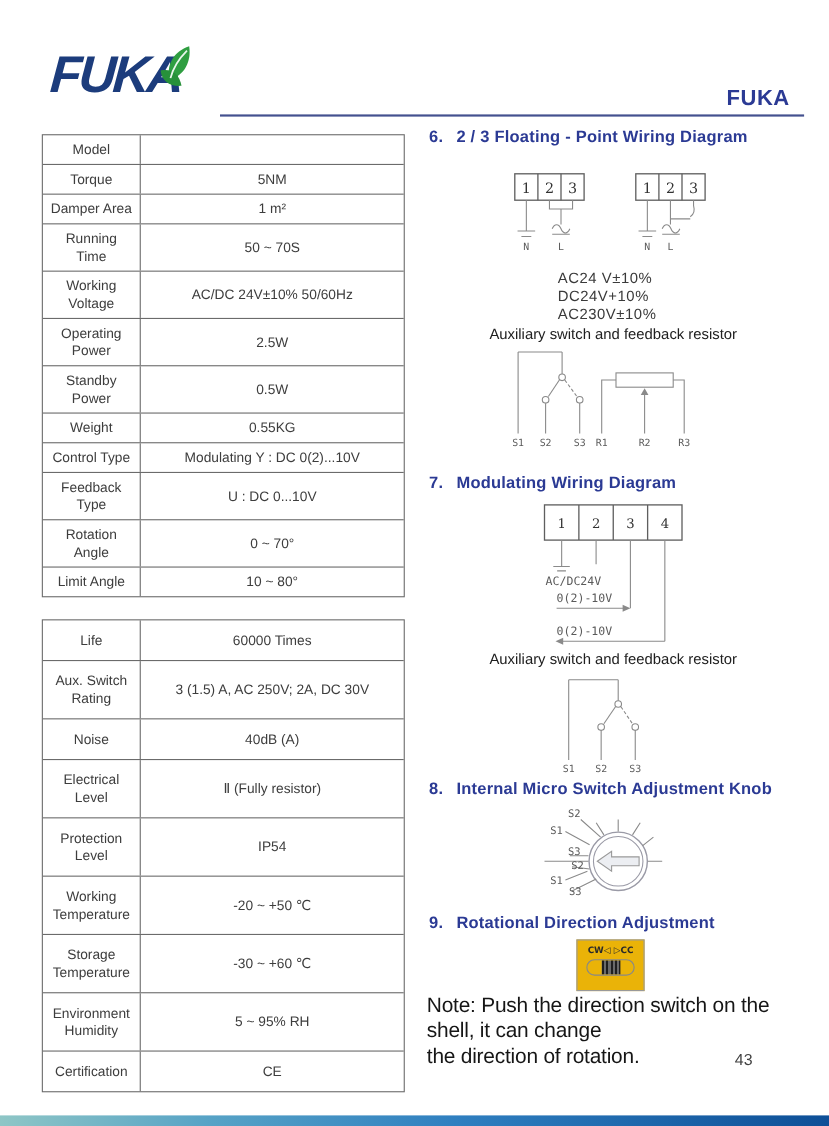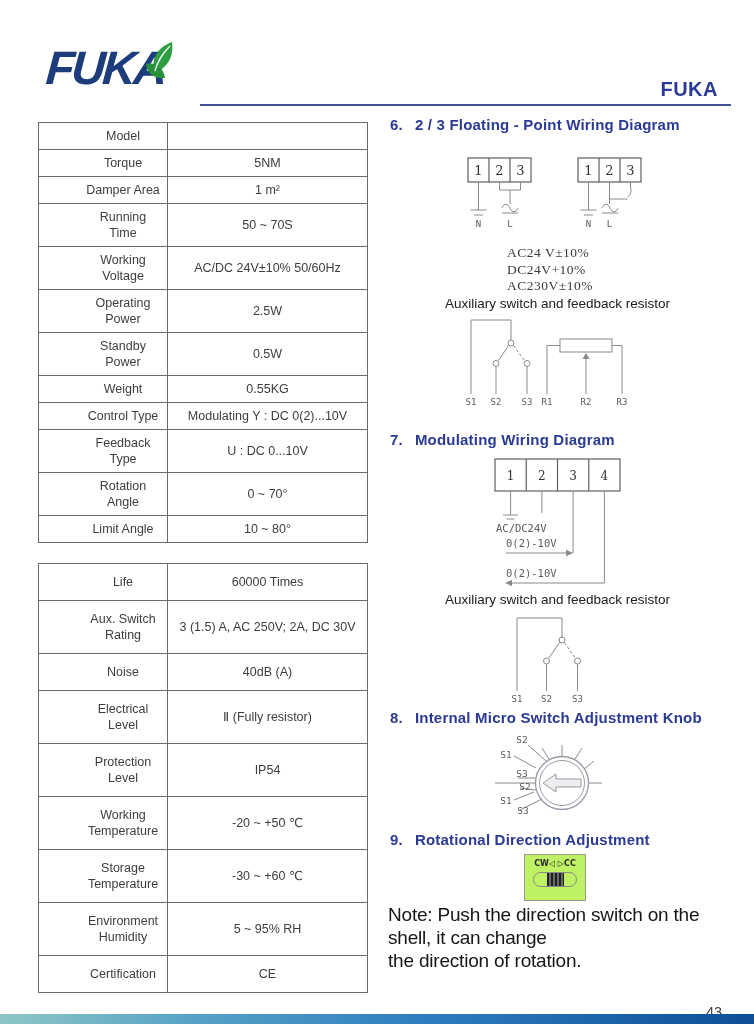--- a/index.html
+++ b/index.html
@@ -18,55 +18,55 @@
   .rule{position:absolute;top:104px;left:200px;right:23px;height:2px;background:#44518f;}
 
   
   .spec{position:absolute;left:38px;width:330px;border:1px solid #6b6b6b;
         font-size:12.5px;color:#3d3d3d;box-sizing:border-box;}
   .spec1{top:122px;} .spec2{top:563px;}
   .spec .tr{display:flex;border-bottom:1px solid #6b6b6b;}
   .spec .tr:last-child{border-bottom:none;}
   .spec .th{width:89px;border-right:1px solid #6b6b6b;display:flex;align-items:center;
             justify-content:center;text-align:center;white-space:pre-line;
-            padding:5px 2px;line-height:16px;box-sizing:border-box;margin-left:40px;}
+            padding:5px 2px;line-height:16px;box-sizing:border-box;}
   .spec .td{flex:1;display:flex;align-items:center;justify-content:center;text-align:center;
             padding:5px 4px;line-height:16px;}
   .spec2 .th,.spec2 .td{padding-top:10px;padding-bottom:10px;text-align:center;}
 
   
   .h{position:absolute;left:390px;color:#2b3a94;font-weight:bold;font-size:15px;
      display:flex;gap:12px;letter-spacing:.2px;}
   .h6{top:116px;} .h7{top:431px;} .h8{top:709px;} .h9{top:831px;}
 
   
-  .volts{position:absolute;left:507px;top:245px;font-family:Liberation Serif, serif;
+  .volts{position:absolute;left:507px;top:245px;font-family:Liberation Sans, sans-serif;
          font-size:13.5px;color:#3a3a3a;line-height:16.5px;letter-spacing:.5px;}
   .cap{position:absolute;left:395px;width:325px;text-align:center;font-size:13.5px;color:#202020;}
   .cap6{top:296px;} .cap7{top:592px;}
 
   .dg{position:absolute;}
   svg text{font-family:"DejaVu Sans Mono",monospace;fill:#5a5a5a;}
   svg text.tnum{font-family:"DejaVu Serif",serif;fill:#333;}
   svg .w{stroke:#8a8a8a;stroke-width:1;fill:none;}
   svg .b{stroke:#5f5f5f;stroke-width:1.2;fill:none;}
 
   
   .dirbox{position:absolute;left:524px;top:854px;width:62px;height:47px;border:1px solid #999;
-          box-sizing:border-box;background:#bef264;}
+          box-sizing:border-box;background:#eab308;}
   .dirlabel{font-size:8px;font-weight:bold;color:#2a2a2a;text-align:center;margin-top:4px;
             font-family:"DejaVu Sans",sans-serif;letter-spacing:0;}
   .pill{width:44px;height:15px;border:1px solid #888;border-radius:8px;margin:4px auto 0;
         position:relative;overflow:hidden;box-sizing:border-box;}
   .pill .knob{position:absolute;left:13px;top:0;width:17px;height:100%;
         background:repeating-linear-gradient(90deg,#1f1f1f 0 2px,#6a6a6a 2px 4px);}
 
   .note{position:absolute;left:388px;top:903px;width:354px;font-size:19px;color:#161616;
         line-height:23px;letter-spacing:-.2px;}
-  .pgnum{position:absolute;left:706px;top:956px;font-size:14.5px;color:#404040;margin-top:48px;}
+  .pgnum{position:absolute;left:668px;top:956px;font-size:14.5px;color:#404040;}
   .footbar{position:absolute;left:0;right:0;bottom:0;height:10px;
         background:linear-gradient(90deg,#8ec6c6 0%,#57a3c6 25%,#2f7fc0 55%,#0d4f97 100%);}
 </style>
 </head>
 <body>
 
 <div class="page">
 
   <div class="logo">
     <span class="logo-text">FUKA</span>

